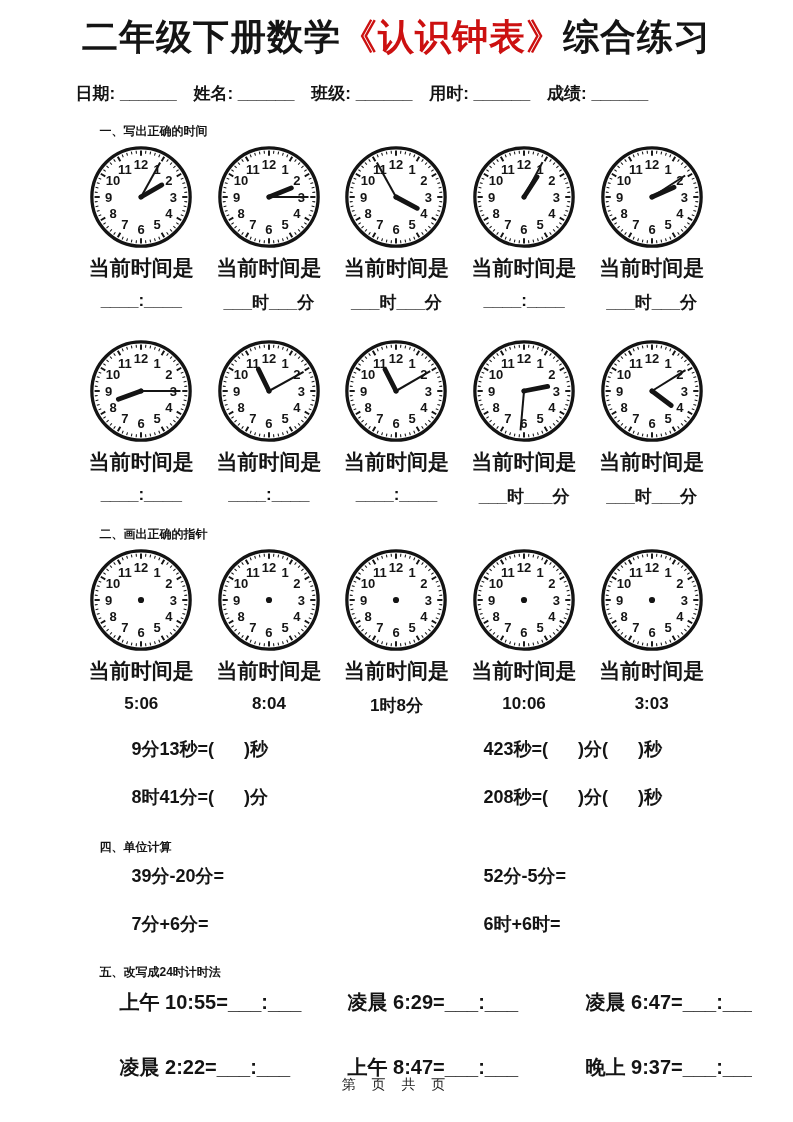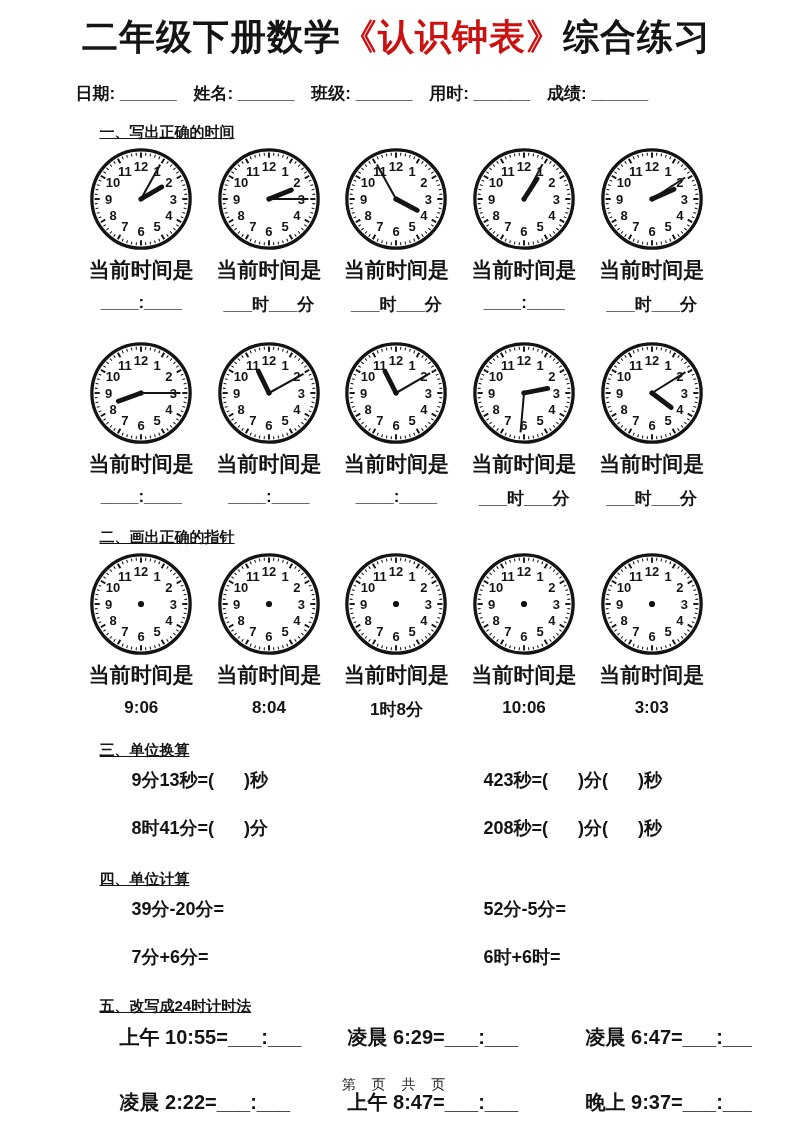--- a/index.html
+++ b/index.html
@@ -26,24 +26,23 @@
   .info-line{
     margin-top:25px;
     text-align:left;
     font-size:17px;
     font-weight:bold;
     white-space:nowrap;
   }
   .info-line .field{margin:0 6px;}
   .blank{font-weight:bold;letter-spacing:0;}
   .sec-heading{
-    font-size:15px;
+    font-size:12px;
     font-weight:bold;
     margin:12px 0 4px 30px;
-    text-decoration:underline;
   }
   .grid5{
     display:flex;
     justify-content:space-between;
     padding:0 8px;
     margin-top:4px;
   }
   .grid5.row-gap{margin-top:24px;}
   .cell{
     width:140px;
@@ -1038,21 +1037,21 @@
               <text x="38.25" y="84.01" text-anchor="middle" dominant-baseline="central" font-size="13.5" font-weight="bold" font-family="&quot;Liberation Sans&quot;,&quot;DejaVu Sans&quot;,sans-serif" fill="#141414">7</text>
               <text x="25.99" y="71.75" text-anchor="middle" dominant-baseline="central" font-size="13.5" font-weight="bold" font-family="&quot;Liberation Sans&quot;,&quot;DejaVu Sans&quot;,sans-serif" fill="#141414">8</text>
               <text x="21.50" y="55.00" text-anchor="middle" dominant-baseline="central" font-size="13.5" font-weight="bold" font-family="&quot;Liberation Sans&quot;,&quot;DejaVu Sans&quot;,sans-serif" fill="#141414">9</text>
               <text x="25.99" y="38.25" text-anchor="middle" dominant-baseline="central" font-size="13.5" font-weight="bold" font-family="&quot;Liberation Sans&quot;,&quot;DejaVu Sans&quot;,sans-serif" fill="#141414">10</text>
               <text x="38.25" y="25.99" text-anchor="middle" dominant-baseline="central" font-size="13.5" font-weight="bold" font-family="&quot;Liberation Sans&quot;,&quot;DejaVu Sans&quot;,sans-serif" fill="#141414">11</text>
               <text x="55.00" y="21.50" text-anchor="middle" dominant-baseline="central" font-size="13.5" font-weight="bold" font-family="&quot;Liberation Sans&quot;,&quot;DejaVu Sans&quot;,sans-serif" fill="#141414">12</text>
               <circle cx="55" cy="55" r="3.2" fill="#141414"></circle>
             </svg>
           </div>
         <div class="cap">当前时间是</div>
-        <div class="target-time">9:06</div>
+        <div class="target-time">5:06</div>
       </div>
       <div class="cell">
         <div class="clock">
             <svg viewBox="0 0 110 110" width="106" height="106">
               <circle cx="55" cy="55" r="51" fill="#fff" stroke="#141414" stroke-width="3.4"></circle>
               <line x1="55.00" y1="6.80" x2="55.00" y2="12.20" stroke="#141414" stroke-width="2"></line>
               <line x1="60.04" y1="7.06" x2="59.72" y2="10.05" stroke="#141414" stroke-width="1.1"></line>
               <line x1="65.02" y1="7.85" x2="64.40" y2="10.79" stroke="#141414" stroke-width="1.1"></line>
               <line x1="69.89" y1="9.16" x2="68.97" y2="12.01" stroke="#141414" stroke-width="1.1"></line>
               <line x1="74.60" y1="10.97" x2="73.38" y2="13.71" stroke="#141414" stroke-width="1.1"></line>
@@ -1372,21 +1371,20 @@
               <circle cx="55" cy="55" r="3.2" fill="#141414"></circle>
             </svg>
           </div>
         <div class="cap">当前时间是</div>
         <div class="target-time">3:03</div>
       </div>
     </div>
   </div>
 
   <div class="sec sec-three">
-    <div class="sec-heading">三、单位换算</div>
     <div class="g2">
       <span class="item">9分13秒=(      )秒</span>
       <span class="item">423秒=(      )分(      )秒</span>
       <span class="item">8时41分=(      )分</span>
       <span class="item">208秒=(      )分(      )秒</span>
     </div>
   </div>
 
   <div class="sec sec-four">
     <div class="sec-heading">四、单位计算</div>

